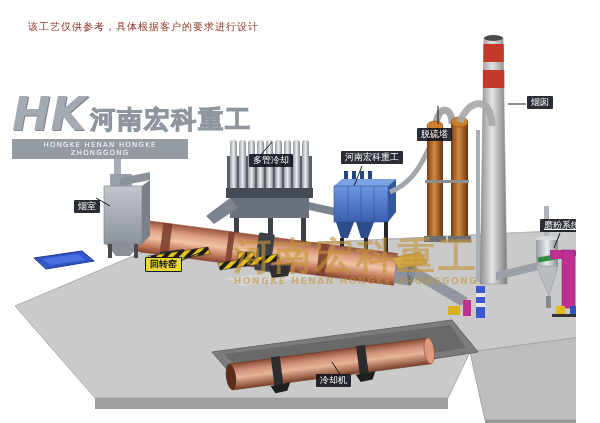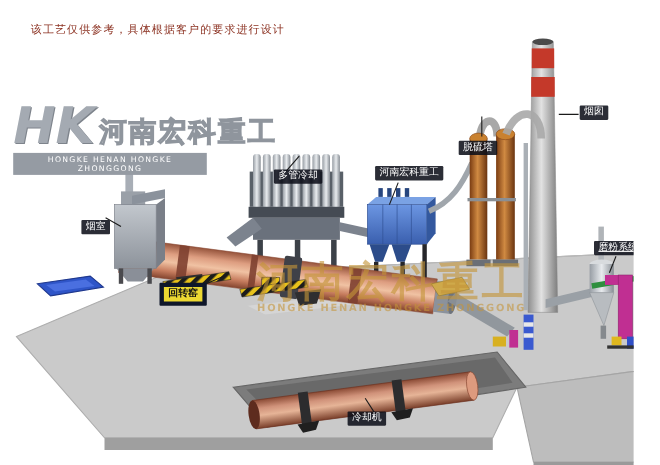--- a/index.html
+++ b/index.html
@@ -3,21 +3,21 @@
 <meta charset="utf-8">
 <style>
   html,body{margin:0;padding:0;background:#fff;}
   .stage{position:relative;width:576px;height:423px;background:#ffffff;overflow:hidden;
          font-family:"DejaVu Sans","Liberation Sans",sans-serif;}
   .scene-svg{position:absolute;left:0;top:0;z-index:1;}
   .disclaimer{position:absolute;left:28px;top:20px;font-size:10px;color:#8b3020;z-index:30;letter-spacing:1px;}
   
   .lbl{position:absolute;background:rgba(14,16,26,.88);color:#fff;font-size:9px;line-height:1.25;
        padding:1px 4px;white-space:nowrap;z-index:30;border-radius:1px;}
-  .lbl-yellow{background:#ecd832;color:#141414;border:4px solid #0f172a;font-weight:bold;}
+  .lbl-yellow{background:#ecd832;color:#141414;border:1px solid #0f172a;font-weight:bold;}
   .lbl-smoke{left:74px;top:200px;}
   .lbl-multitube{left:249px;top:126px;margin-top:28px;}
   .lbl-pulse{left:341px;top:151px;}
   .lbl-tower{left:417px;top:92px;margin-top:36px;}
   .lbl-chimney{left:527px;top:96px;}
   .lbl-kiln{left:145px;top:257px;}
   .lbl-cooler{left:316px;top:374px;}
   .lbl-grind{left:540px;top:219px;text-decoration:underline;}
   
   .logo{position:absolute;left:12px;top:93px;z-index:25;}

